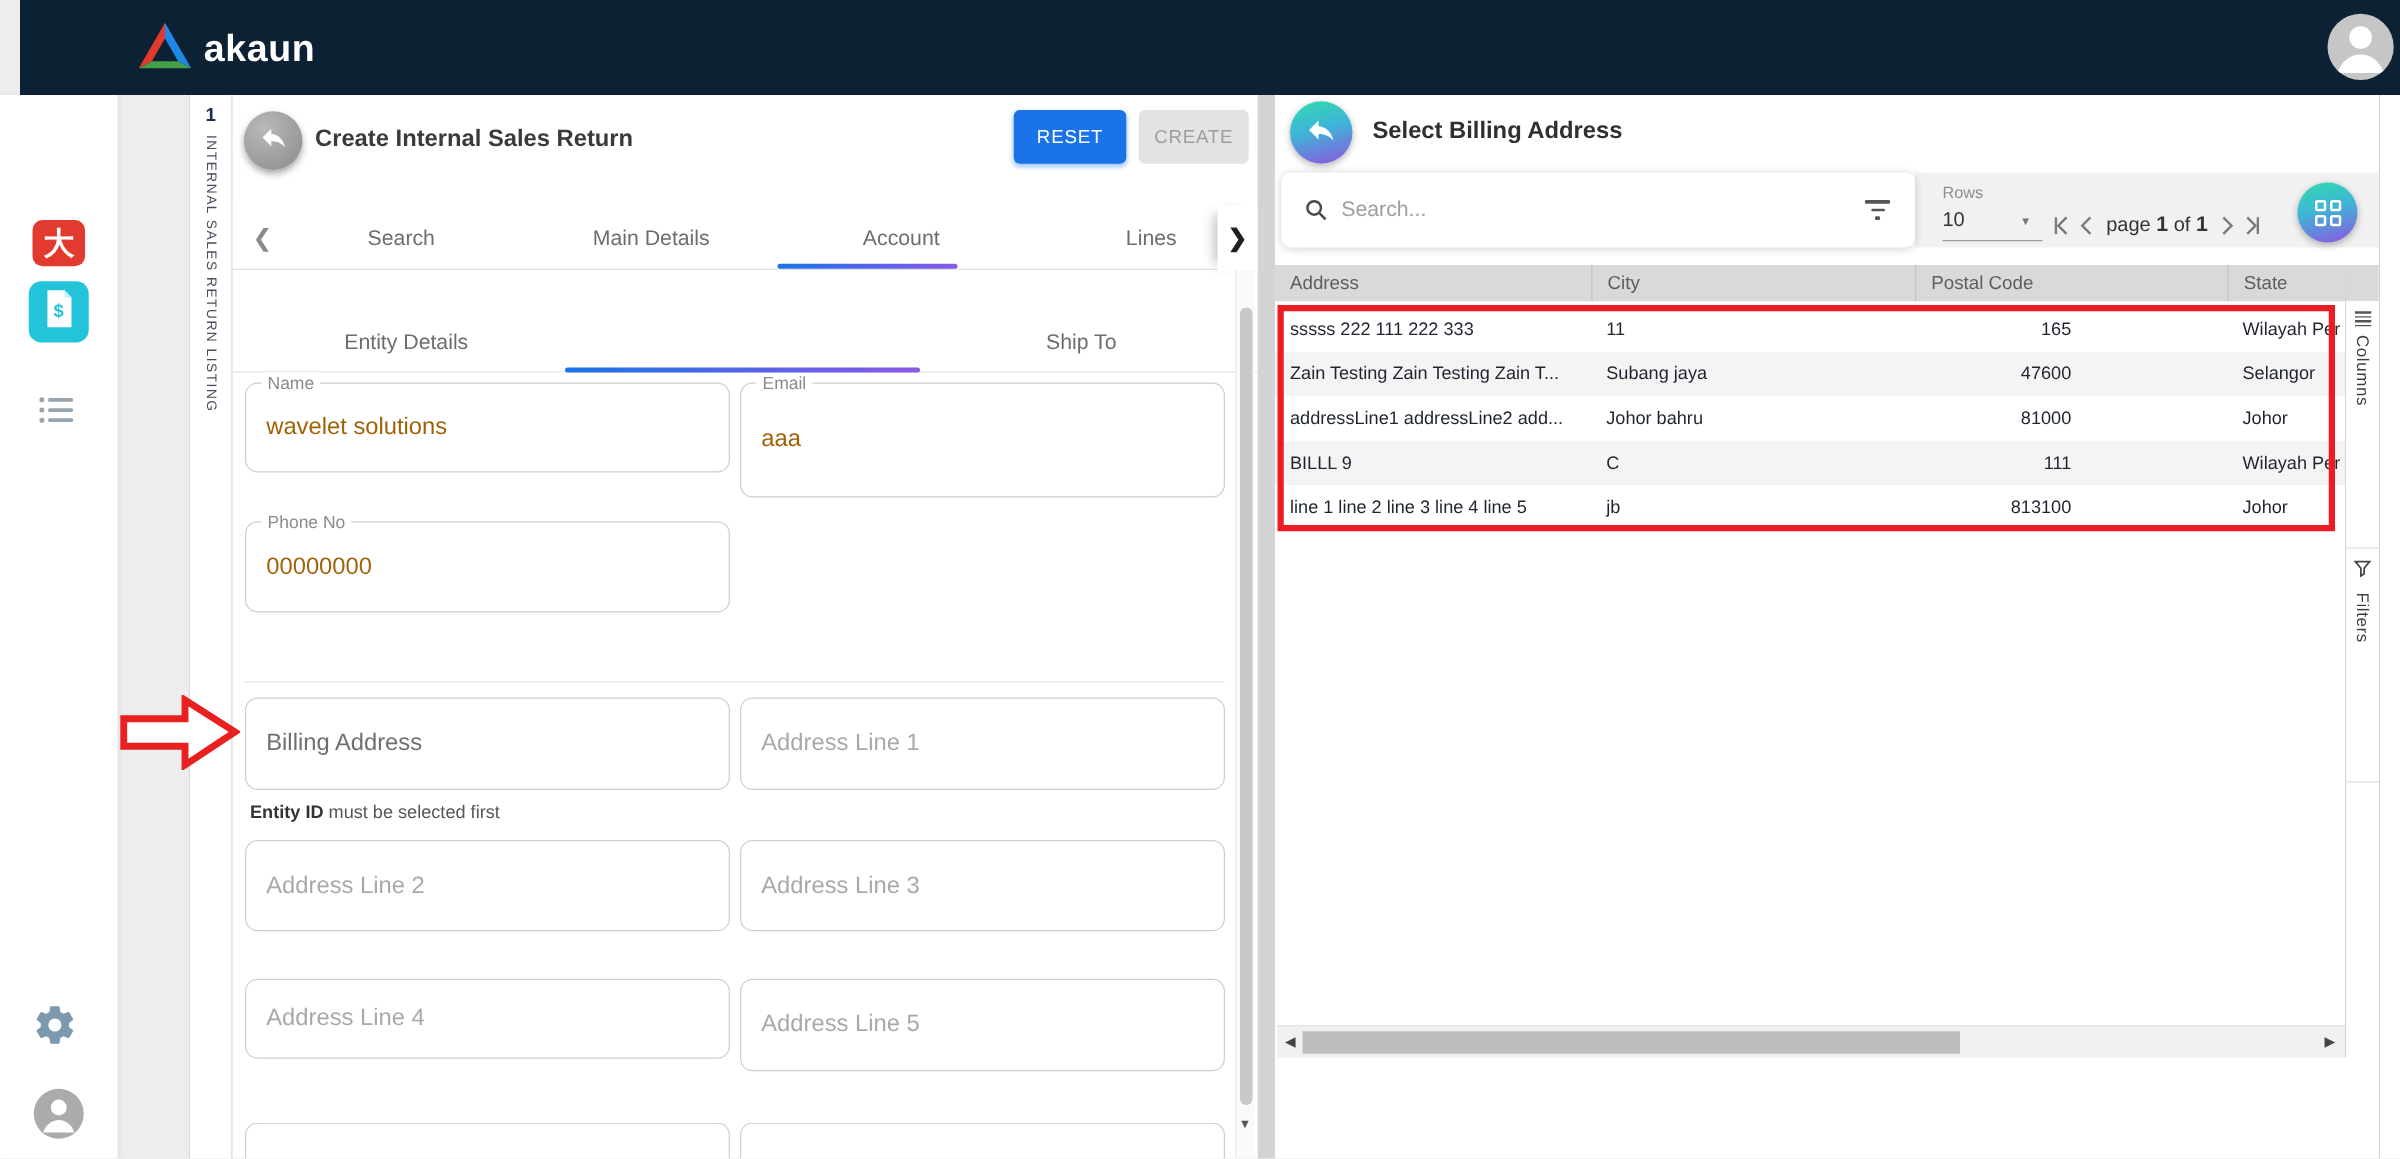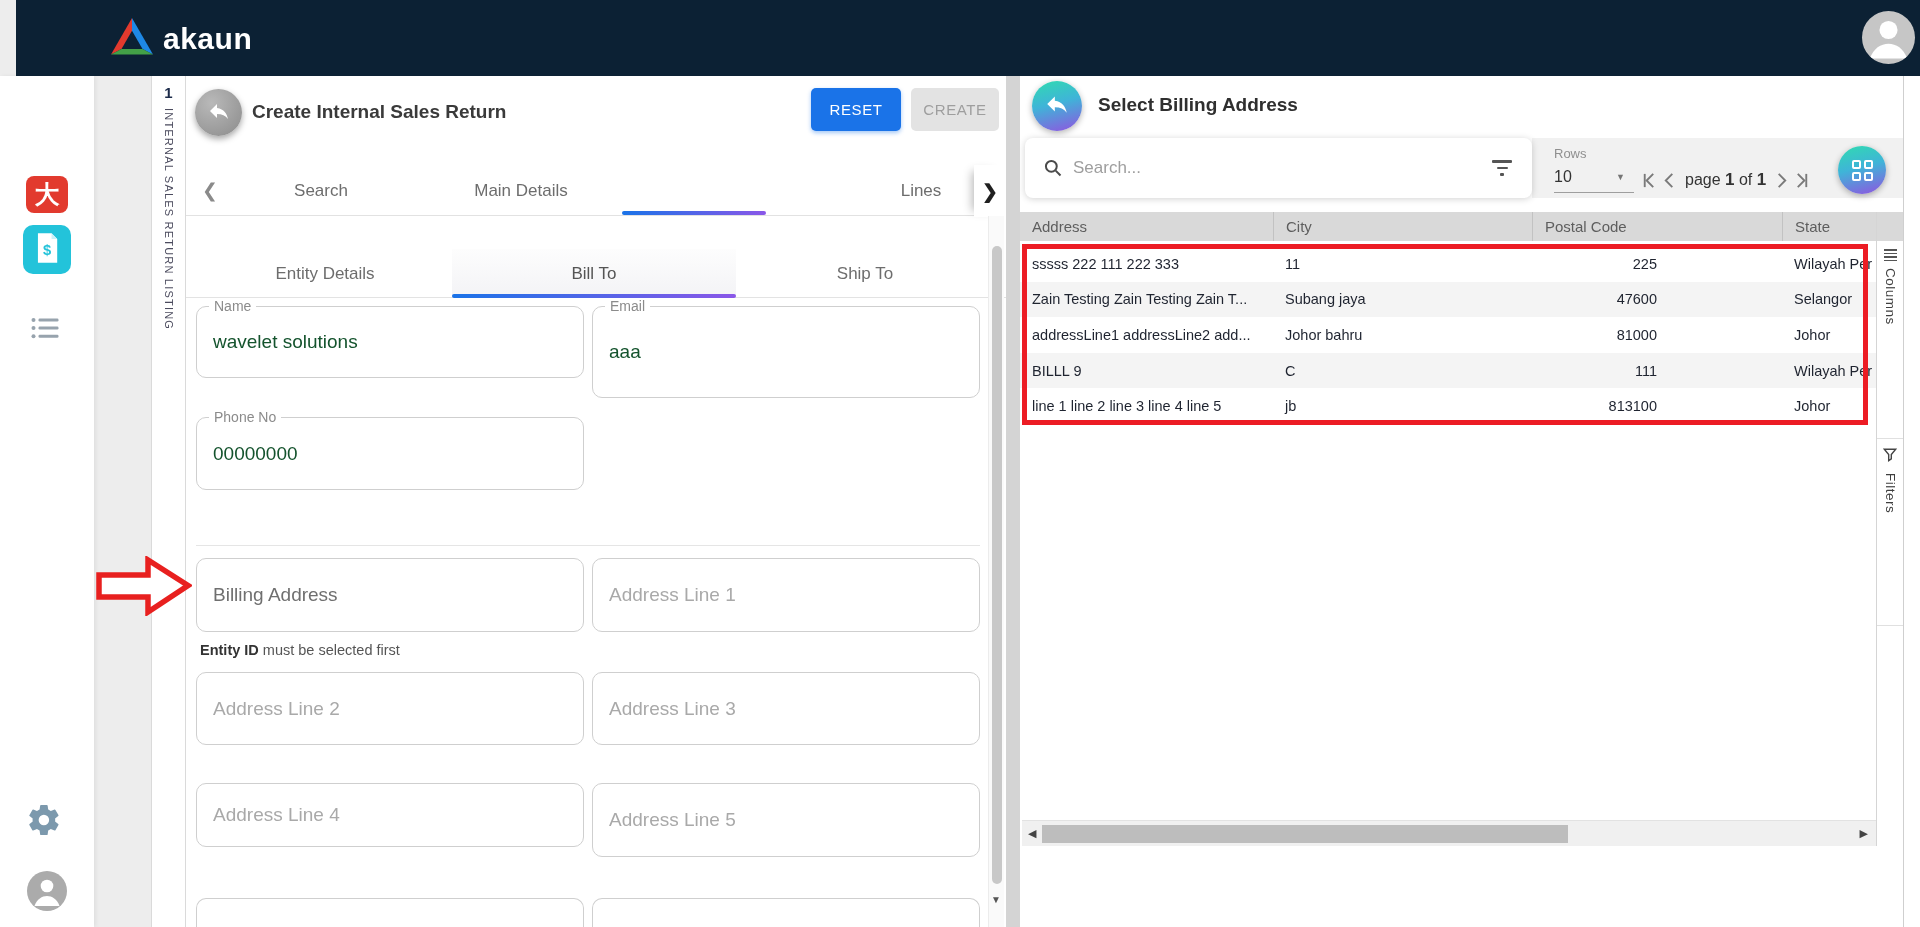--- a/index.html
+++ b/index.html
@@ -41,21 +41,21 @@
 .tabL{position:absolute;top:0;height:51px;width:200px;display:flex;align-items:center;justify-content:center;font-size:17px;color:#6d6d6d;cursor:pointer}
 .tab-chevL{position:absolute;left:8px;top:0;height:51px;width:32px;display:flex;align-items:center;justify-content:center;font-size:19px;color:#8a8a8a;cursor:pointer}
 .tab-chevR{position:absolute;right:0;top:0;width:32px;height:52px;background:#fff;box-shadow:-8px 0 10px -6px rgba(0,0,0,.28);display:flex;align-items:center;justify-content:center;font-size:19px;color:#1f1f1f;font-weight:bold;cursor:pointer}
 .tab-underline{position:absolute;left:436px;top:46px;width:144px;height:4px;border-radius:2px;background:linear-gradient(90deg,#1a73e8,#8a57e8)}
 .subtab{position:absolute;top:173px;height:49px;display:flex;align-items:center;justify-content:center;font-size:17px;color:#6d6d6d;cursor:pointer}
 .subtab.active{background:linear-gradient(#fdfdfd,#f3f3f6);color:#555}
 .subtab-underline{position:absolute;left:266px;top:218px;width:284px;height:4px;border-radius:2px;background:linear-gradient(90deg,#1a73e8,#8a57e8);z-index:2}
 .subtab-divider{position:absolute;left:0;top:221px;width:820px;height:1px;background:#e3e3e3}
 .field{position:absolute;border:1px solid #cfcfcf;border-radius:10px;background:#fff}
 .field-label{position:absolute;top:-9px;left:12px;background:#fff;padding:0 5px;font-size:14px;color:#8b8b8b;white-space:nowrap}
-.field-value{position:absolute;left:16px;top:50%;transform:translateY(-50%);font-size:19px;color:#14532d;white-space:nowrap}
+.field-value{position:absolute;left:16px;top:50%;transform:translateY(-50%);font-size:19px;color:#a16207;white-space:nowrap}
 .field-value.ph{color:#a9a9a9}
 .field-value.semi{color:#6f6f6f}
 .divider1{position:absolute;left:10px;top:469px;width:784px;height:1px;background:#e5e5e5}
 .note{position:absolute;left:14px;top:566px;font-size:14.5px;color:#555}
 .note .b{font-weight:bold;color:#333}
 .partial-field{position:absolute;top:822px;width:388px;height:40px;border:1px solid #cfcfcf;border-bottom:none;border-radius:10px 10px 0 0;background:#fff}
 .sbL-track{position:absolute;left:802px;top:140px;width:16px;height:711px;background:#fafafa;border-left:1px solid #ececec}
 .sbL-thumb{position:absolute;left:3px;top:30px;width:10px;height:638px;background:#c8c8c8;border-radius:5px}
 .sbL-arrow{position:absolute;left:2px;top:678px;font-size:10px;color:#555}
 
@@ -189,27 +189,27 @@
       </span>
     </div>
     <div class="titleL">Create Internal Sales Return</div>
     <button class="btn btn-reset">RESET</button>
     <button class="btn btn-create">CREATE</button>
 
     <div class="tabsL">
       <div class="tab-chevL">❮</div>
       <div class="tabL" style="left:35px">Search</div>
       <div class="tabL" style="left:235px">Main Details</div>
+      <div class="tabL" style="left:435px">Account</div>
       <div class="tabL" style="left:635px">Lines</div>
       <div class="tab-underline"></div>
       <div class="tab-chevR">❯</div>
     </div>
 
     <div class="subtab" style="left:12px;width:254px">Entity Details</div>
-    <div class="subtab active" style="left:266px;width:284px">Bill To</div>
     <div class="subtab" style="left:550px;width:258px">Ship To</div>
     <div class="subtab-underline"></div>
     <div class="subtab-divider"></div>
 
     <div class="field" style="left:10px;top:230px;width:388px;height:72px">
       <span class="field-label">Name</span>
       <span class="field-value">wavelet solutions</span>
     </div>
     <div class="field" style="left:406px;top:230px;width:388px;height:92px">
       <span class="field-label">Email</span>
@@ -342,21 +342,21 @@
       <div class="th col-a">Address</div>
       <div class="th col-b">City</div>
       <div class="th col-c">Postal Code</div>
       <div class="th col-d">State</div>
     </div>
 
     <div class="tbody">
         <div class="trow">
           <div class="tc col-a">sssss 222 111 222 333</div>
           <div class="tc col-b">11</div>
-          <div class="tc col-c tc-postal">225</div>
+          <div class="tc col-c tc-postal">165</div>
           <div class="tc col-d">Wilayah Per</div>
         </div>
         <div class="trow alt">
           <div class="tc col-a">Zain Testing Zain Testing Zain T...</div>
           <div class="tc col-b">Subang jaya</div>
           <div class="tc col-c tc-postal">47600</div>
           <div class="tc col-d">Selangor</div>
         </div>
         <div class="trow">
           <div class="tc col-a">addressLine1 addressLine2 add...</div>

